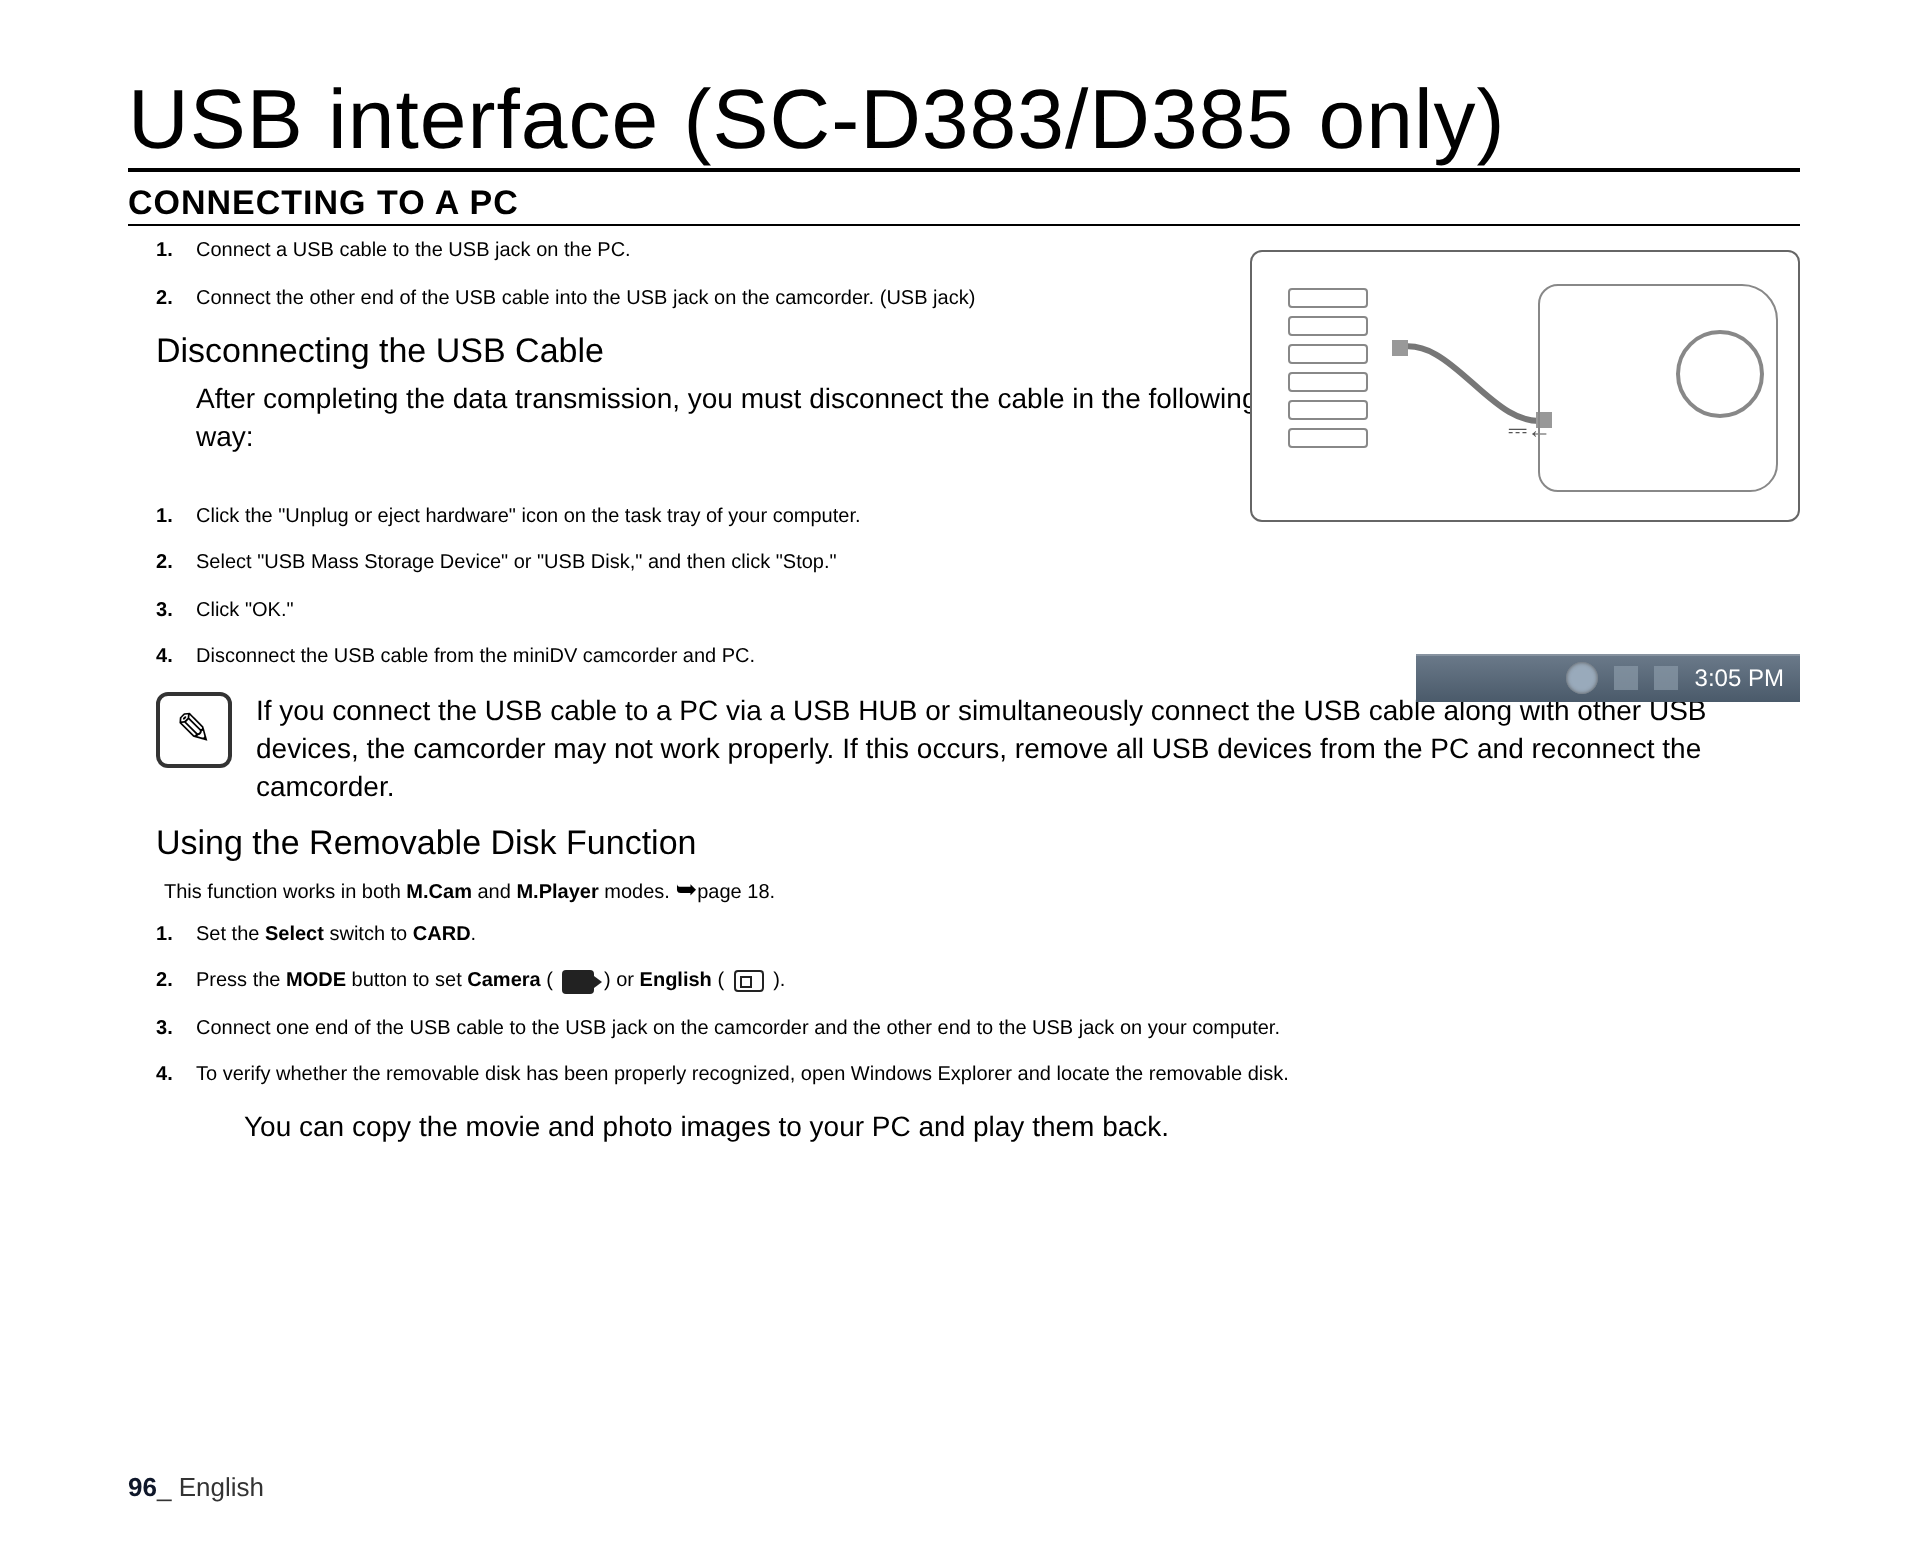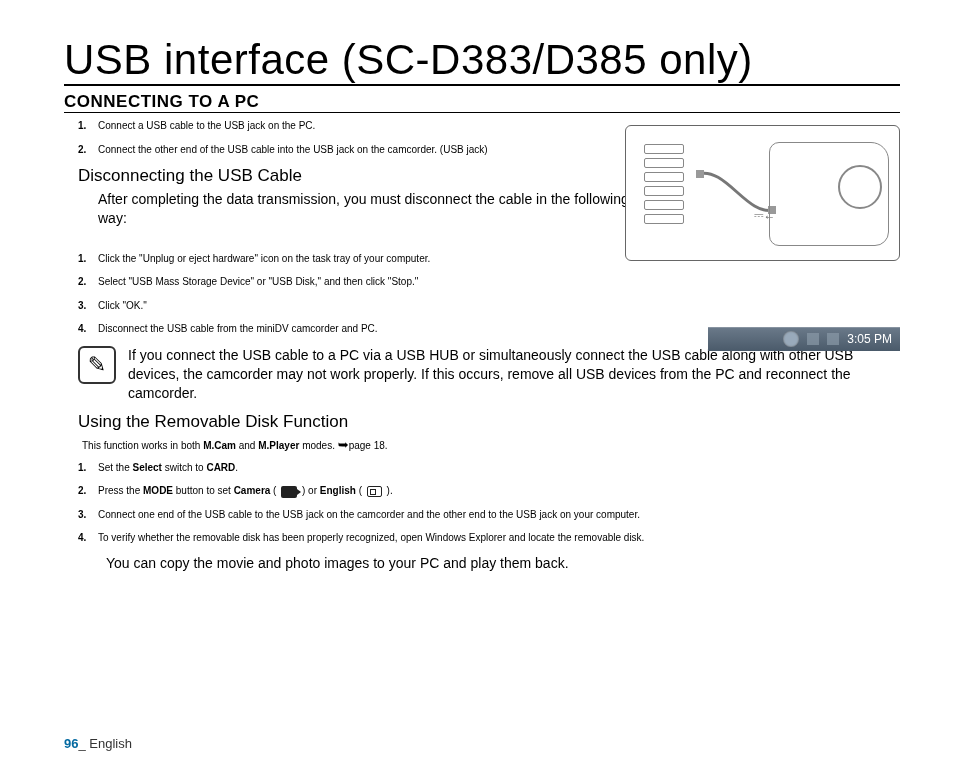--- a/index.html
+++ b/index.html
@@ -127,27 +127,27 @@
   .arrow-icon::before { content: "➥"; font-size: 13px; }
   .cam-icon, .player-icon {
     display:inline-block; vertical-align:middle;
     width:16px;height:12px;background:#222;border-radius:2px;
     position:relative; margin: 0 2px;
   }
   .cam-icon::after{content:"";position:absolute;right:-4px;top:3px;width:0;height:0;border-top:3px solid transparent;border-bottom:3px solid transparent;border-left:4px solid #222;}
   .player-icon{border:1.5px solid #222;background:#fff;width:15px;height:11px;}
   .player-icon::after{content:"";position:absolute;left:2px;top:2px;width:4px;height:4px;border:1px solid #222;}
   .final-note {
-    font-size:14px; margin-left:42px; margin-top:4px;
+    font-size:14px; margin-left:58px; margin-top:4px;
   }
   .footer {
     position:absolute; bottom:22px; left:64px;
     font-size:13px; color:#333;
   }
-  .footer b { color:#0369a1; }
+  .footer b { color:#0f172a; }
 
   
   .fg-pc { position:absolute; left:10px; top:14px; width:56px; height:108px;}
   .fg-pc .port{width:40px;height:10px;border:1px solid #888;margin:4px auto;border-radius:2px;}
   .fg-cable {position:absolute;left:70px;top:40px;width:80px;height:60px;}
   .fg-cam {position:absolute;right:10px;top:16px;width:120px;height:104px;border:1.5px solid #888;border-radius:10px 18px 14px 10px;}
   .fg-cam::after{content:"";position:absolute;right:6px;top:22px;width:40px;height:40px;border:2px solid #888;border-radius:50%;}
   .usb-sym{position:absolute;left:128px;top:82px;font-size:12px;color:#555;}
 </style>
 </head>

